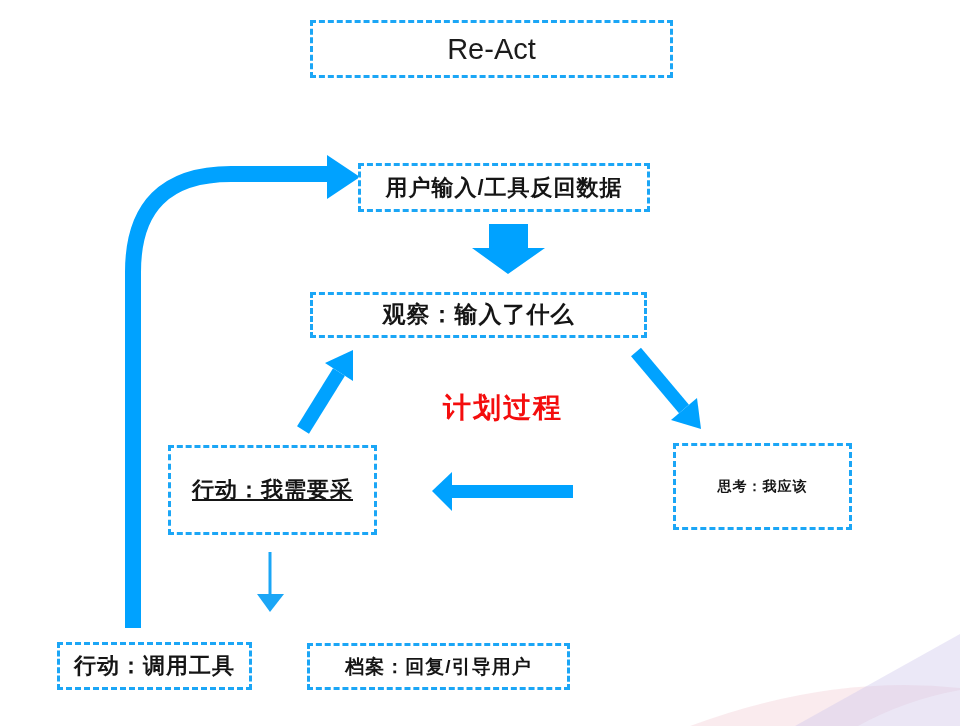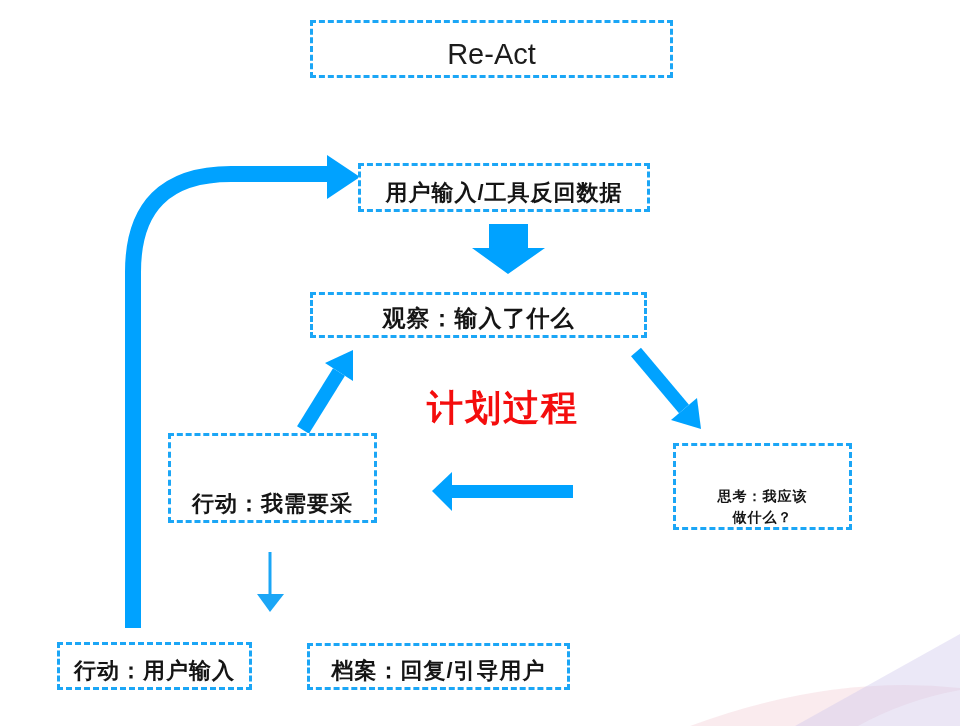--- a/index.html
+++ b/index.html
@@ -4,36 +4,36 @@
 <style>
   html,body { margin:0; padding:0; background:#ffffff; }
   .canvas {
     position:relative; width:960px; height:726px; background:#ffffff;
     overflow:hidden; font-family:"Liberation Sans","DejaVu Sans",sans-serif;
   }
   svg.layer { position:absolute; left:0; top:0; width:960px; height:726px; }
   .box {
     position:absolute; box-sizing:border-box;
     border:3px dashed #1ba6f6; background:#ffffff;
-    display:flex; flex-direction:column; align-items:center; justify-content:flex-end;
+    display:flex; flex-direction:column; align-items:center; justify-content:center;
     color:#151515; font-weight:600; letter-spacing:1px;
     text-align:center; line-height:1.45;
   }
   .box-title       { left:310px; top:20px;  width:363px; height:58px; font-size:29px; font-weight:500; letter-spacing:0; color:#1c1c1c; }
   .box-input       { left:358px; top:163px; width:292px; height:49px; font-size:22px; }
   .box-observe     { left:310px; top:292px; width:337px; height:46px; font-size:23px; }
   .box-think       { left:673px; top:443px; width:179px; height:87px; font-size:14px; }
-  .box-action-plan { left:168px; top:433px; width:209px; height:90px; font-size:22px; }
+  .box-action-plan { left:168px; top:445px; width:209px; height:90px; font-size:22px;text-decoration:underline; }
   .box-action-tool { left:57px;  top:642px; width:195px; height:48px; font-size:22px; }
-  .box-archive     { left:307px; top:643px; width:263px; height:47px; font-size:22px; }
+  .box-archive     { left:307px; top:643px; width:263px; height:47px; font-size:19px; }
   .center-label {
     position:absolute; left:408px; top:386px; width:190px; height:44px;
     display:flex; align-items:center; justify-content:center;
     font-family:"Liberation Serif","DejaVu Serif",serif;
-    font-size:36px; font-weight:bold; color:#f40d0d; letter-spacing:2px;
+    font-size:28px; font-weight:bold; color:#f40d0d; letter-spacing:2px;
   }
 </style>
 </head>
 <body>
 
 <div class="canvas">
 
   <svg class="layer" viewBox="0 0 960 726" aria-hidden="true">
     <path d="M 690 726 Q 830 674 960 688 L 960 726 Z" fill="#f3cdd4" opacity="0.40"></path>
     <path d="M 960 634 L 795 726 L 960 726 Z" fill="#cfc8ec" opacity="0.42"></path>
@@ -79,28 +79,27 @@
   </div>
 
   <div class="box box-input">
     <span>用户输入/工具反回数据</span>
   </div>
 
   <div class="center-label">计划过程</div>
 
   <div class="box box-think">
     <span>思考：我应该</span>
-    <span>做什么？</span>
   </div>
 
   <div class="box box-action-plan">
     <span>行动：我需要采</span>
   </div>
 
   <div class="box box-action-tool">
-    <span>行动：用户输入</span>
+    <span>行动：调用工具</span>
   </div>
 
   <div class="box box-archive">
     <span>档案：回复/引导用户</span>
   </div>
 
 </div>
 
 </body></html>

